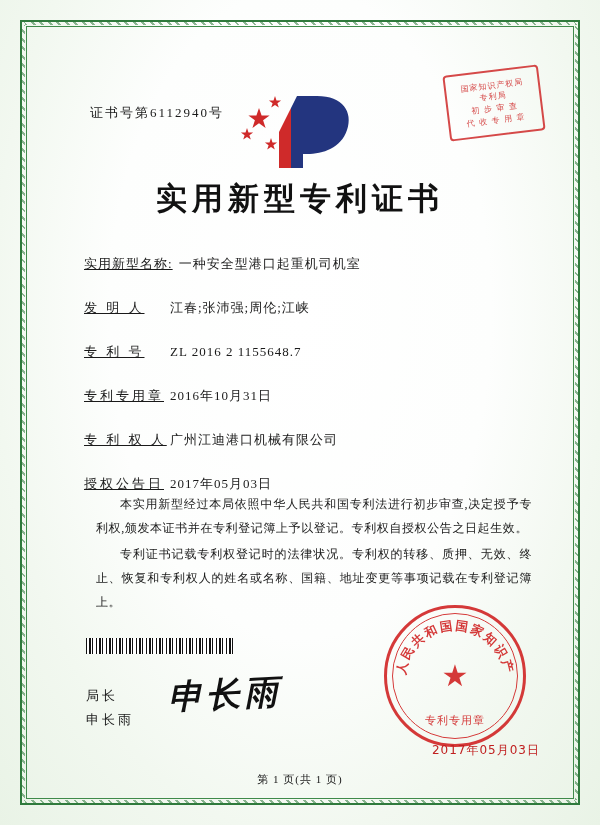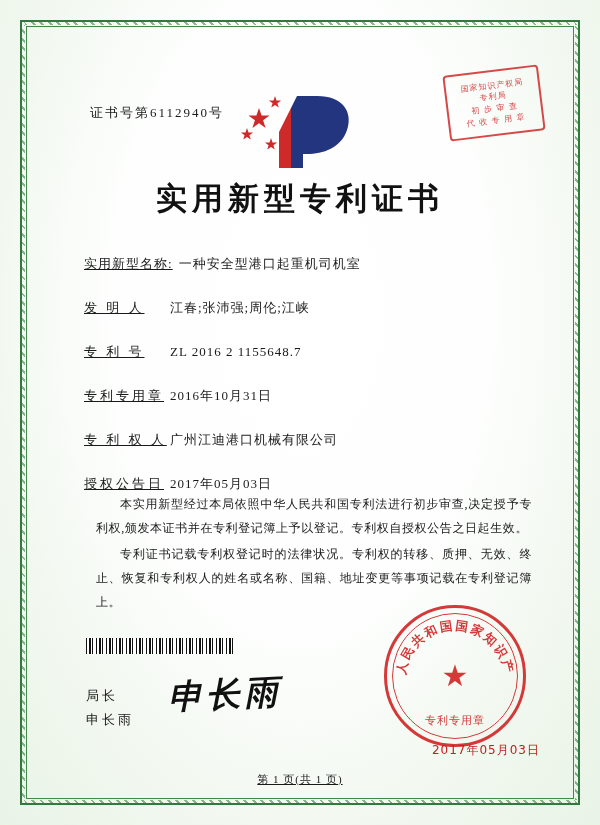--- a/index.html
+++ b/index.html
@@ -260,21 +260,20 @@
 
   
   .footer {
     position: absolute;
     left: 0; right: 0;
     bottom: 38px;
     text-align: center;
     font-size: 11px;
     letter-spacing: 1px;
     color: #1a1a1a;
-    text-decoration: underline;
   }
 </style>
 </head>
 <body>
 
 <div class="page">
 
   <div class="border-outer"></div>
   <div class="border-weave"></div>
   <div class="border-inner"></div>

